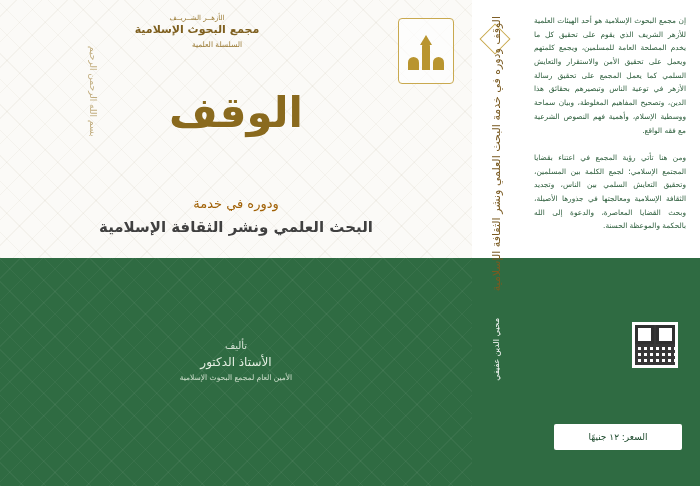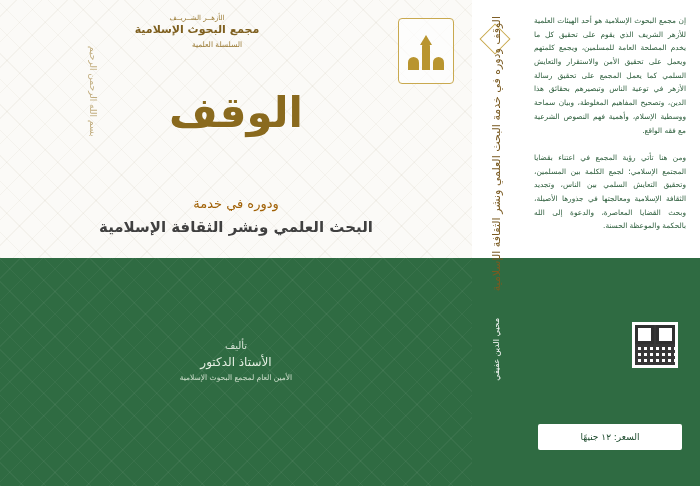--- a/index.html
+++ b/index.html
@@ -59,21 +59,21 @@
   }
   .qr-inner::before,.qr-inner::after{
     content:"";position:absolute;width:13px;height:13px;
     border:3px solid #141414;background:#fff;
   }
   .qr-inner::before{top:0;left:0;}
   .qr-inner::after{top:0;right:0;}
   .price-box{
     position:absolute;
     bottom:36px;right:18px;
-    width:144px;height:26px;
+    width:128px;height:26px;
     background:#ffffff;
     border-radius:2px;
     display:flex;align-items:center;justify-content:center;
     font-size:9px;color:#1d4a2d;
     letter-spacing:.4px;
     direction:rtl;
   }
 
   
   .spine{

